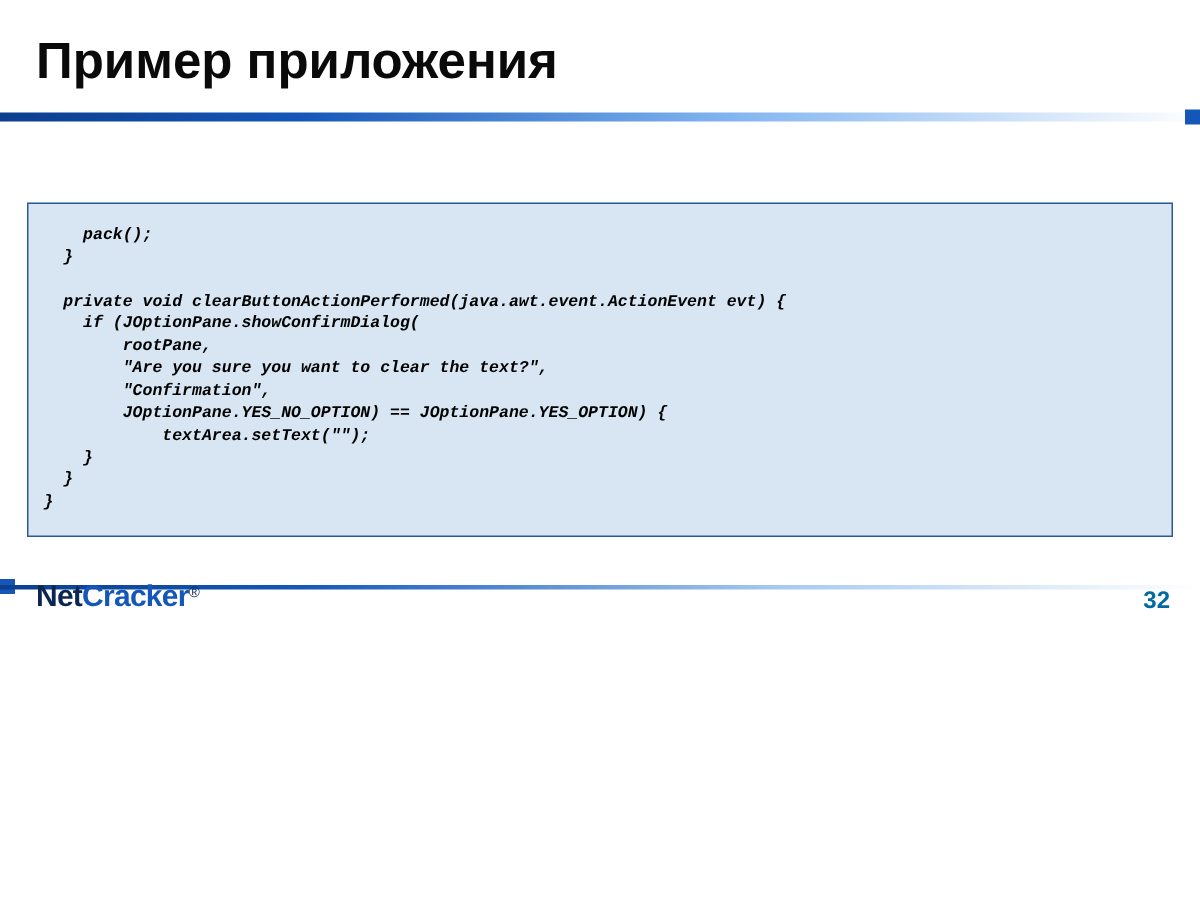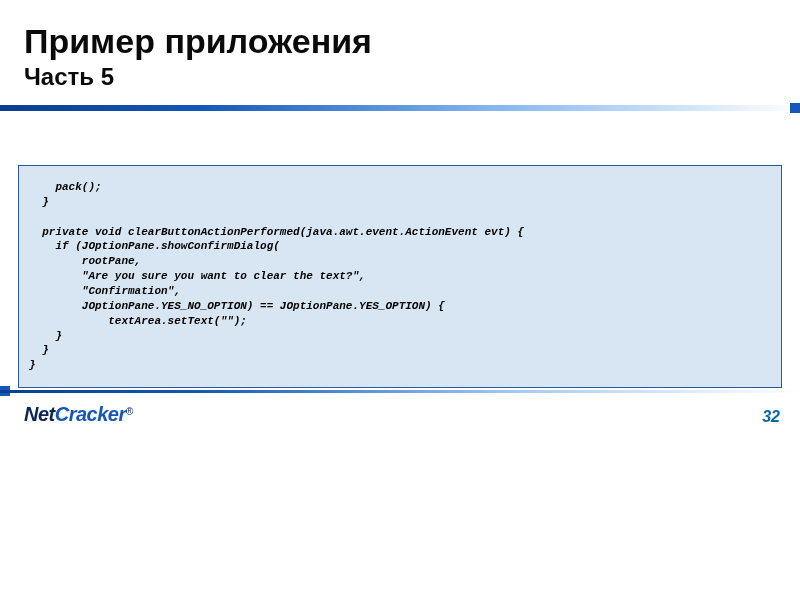--- a/index.html
+++ b/index.html
@@ -37,37 +37,36 @@
   }
   .footer-rule { 
     position: absolute; top: 10px; left: 0; right: 0; height: 3px;
     background: linear-gradient(to right, #0b3e8e 0%, #1457b8 25%, #a7caef 65%, #ffffff 100%);
   }
   .footer-rule-cap {
     position: absolute; left: 0; top: 6px; width: 10px; height: 10px;
     background: #1457b8;
   }
   .footer-content {
-    position: absolute; bottom: 10px; left: 24px; right: 20px;
-    display: flex; justify-content: space-between; align-items: flex-end; font-style: italic;
+    position: absolute; bottom: 26px; left: 24px; right: 20px;
+    display: flex; justify-content: space-between; align-items: flex-end;
   }
   .logo { font-family: Arial, sans-serif; letter-spacing: -0.5px; }
   .logo .net { font-size: 20px; font-weight: 800; color: #0b2653; }
   .logo .crack { font-size: 20px; font-weight: 800; color: #1457b8; }
   .logo .reg { font-size: 10px; vertical-align: super; color: #0b2653; }
   .pagenum { font-size: 16px; color: #0369a1; font-weight: bold; }
 </style>
 </head>
 <body>
 
 <div class="slide">
 
   <div class="title-block">
     <div class="title">Пример приложения</div>
-    <div class="subtitle">Часть 5</div>
   </div>
 
   <div class="rule">
     <div class="rule-line"></div>
     <div class="rule-cap"></div>
   </div>
 
   <div class="code-box">    pack();
   }
 

